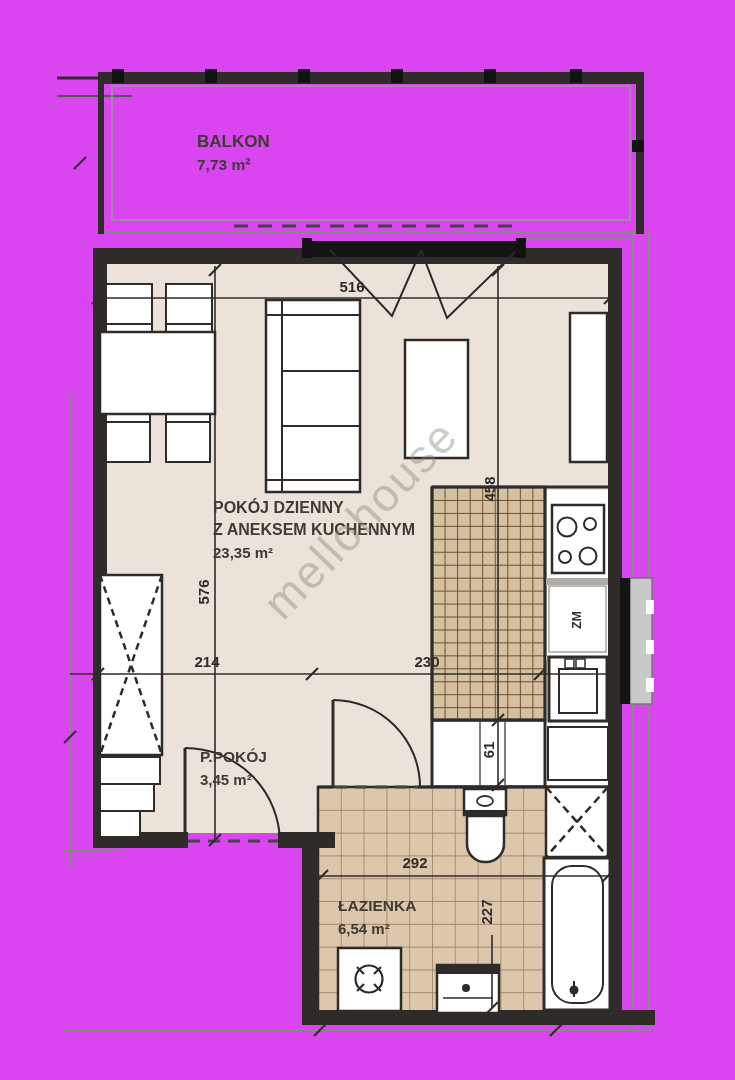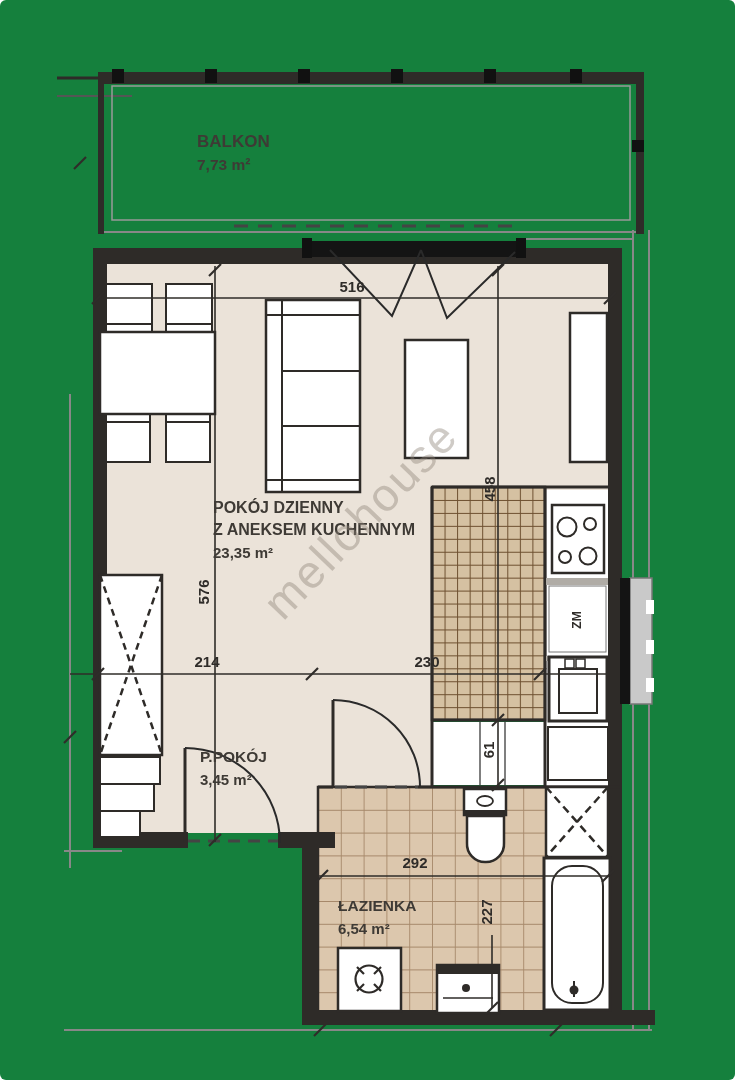--- a/index.html
+++ b/index.html
@@ -1,17 +1,17 @@
 <!DOCTYPE html>
 <html><head>
 <meta charset="utf-8">
 <style>
   html,body{margin:0;padding:0;background:#ffffff;}
-  .stage{width:735px;height:1080px;position:relative;background:#15803d;overflow:hidden;
-         font-family:"Liberation Sans", sans-serif;border-radius:6px;}
+  .stage{width:735px;height:1080px;position:relative;background:#d946ef;overflow:hidden;
+         font-family:"Liberation Sans", sans-serif;}
   svg text{font-family:"Liberation Sans", sans-serif;}
   .room-label{font-weight:bold;fill:#3e3a35;}
   .dim-label{font-weight:bold;fill:#2f2c29;}
   .dim-line{stroke:#2f2c29;stroke-width:1.6;}
   .tick{stroke:#2f2c29;stroke-width:2.2;}
   .wall{fill:#2e2b28;}
   .thin{stroke:#2e2b28;stroke-width:3;}
   .furn{fill:#ffffff;stroke:#2e2b28;stroke-width:2.5;}
   .furn2{fill:#ffffff;stroke:#2e2b28;stroke-width:2;}
   .gray{stroke:#888;stroke-width:2;fill:none;}

